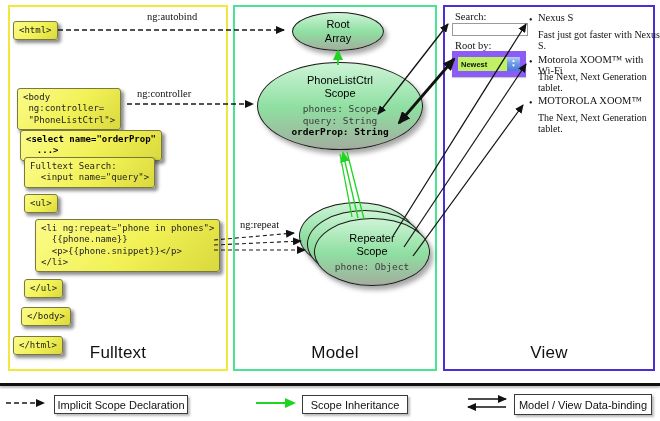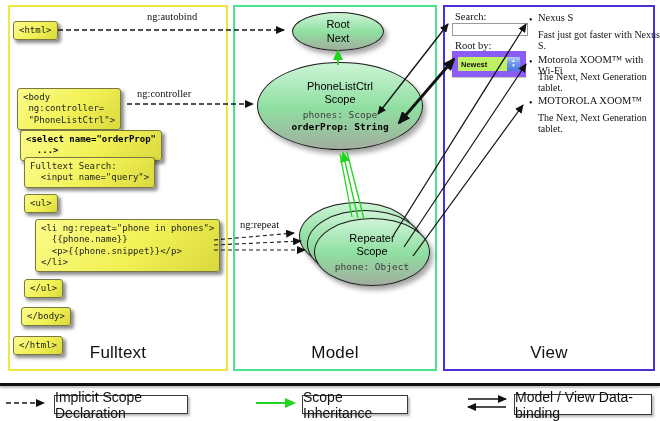--- a/index.html
+++ b/index.html
@@ -71,21 +71,21 @@
         color:#fff;font-size:4.5px;line-height:1.05;}
   .vp-item-name{font-size:10.5px;}
   .vp-item-desc{font-size:10px;}
   .vp-bullet{font-size:10px;}
 
   
   #divider{position:absolute;left:0;top:383px;width:660px;height:3px;background:#101010;
         box-shadow:0 2px 2px rgba(0,0,0,.25);}
   .legend-box{position:absolute;background:#fff;border:1px solid #3a3a3a;
         box-shadow:2px 2px 2px #bcbcbc;display:flex;align-items:center;justify-content:center;
-        font-size:14px;color:#111;}
+        font-size:11px;color:#111;}
   #lg-implicit{left:54px;top:395px;width:132px;height:17px;}
   #lg-inherit{left:302px;top:395px;width:104px;height:17px;}
   #lg-binding{left:514px;top:394px;width:136px;height:19px;}
 
   #arrows{position:absolute;left:0;top:0;z-index:50;pointer-events:none;}
 </style>
 </head>
 <body>
 
 <div id="stage">
@@ -116,28 +116,29 @@
   <div class="code-box" id="b-ul-close">&lt;/ul&gt;</div>
   <div class="code-box" id="b-body-close">&lt;/body&gt;</div>
   <div class="code-box" id="b-html-close">&lt;/html&gt;</div>
 
   <span class="anno" id="anno-autobind">ng:autobind</span>
   <span class="anno" id="anno-controller">ng:controller</span>
   <span class="anno" id="anno-repeat">ng:repeat</span>
 
   <div class="scope" id="scope-root">
     <div class="scope-title">Root
-Next</div>
+Array</div>
   </div>
 
   <div class="scope" id="scope-phonelist">
     <div class="scope-title">PhoneListCtrl
 Scope</div>
     <div class="scope-props">
       <div>phones: Scope</div>
+      <div>query: String</div>
       <div class="bold">orderProp: String</div>
     </div>
   </div>
 
   <div class="scope" id="rep-back2"></div>
   <div class="scope" id="rep-back1"></div>
   <div class="scope" id="scope-repeater">
     <div class="scope-title">Repeater
 Scope</div>
     <div class="scope-props">

